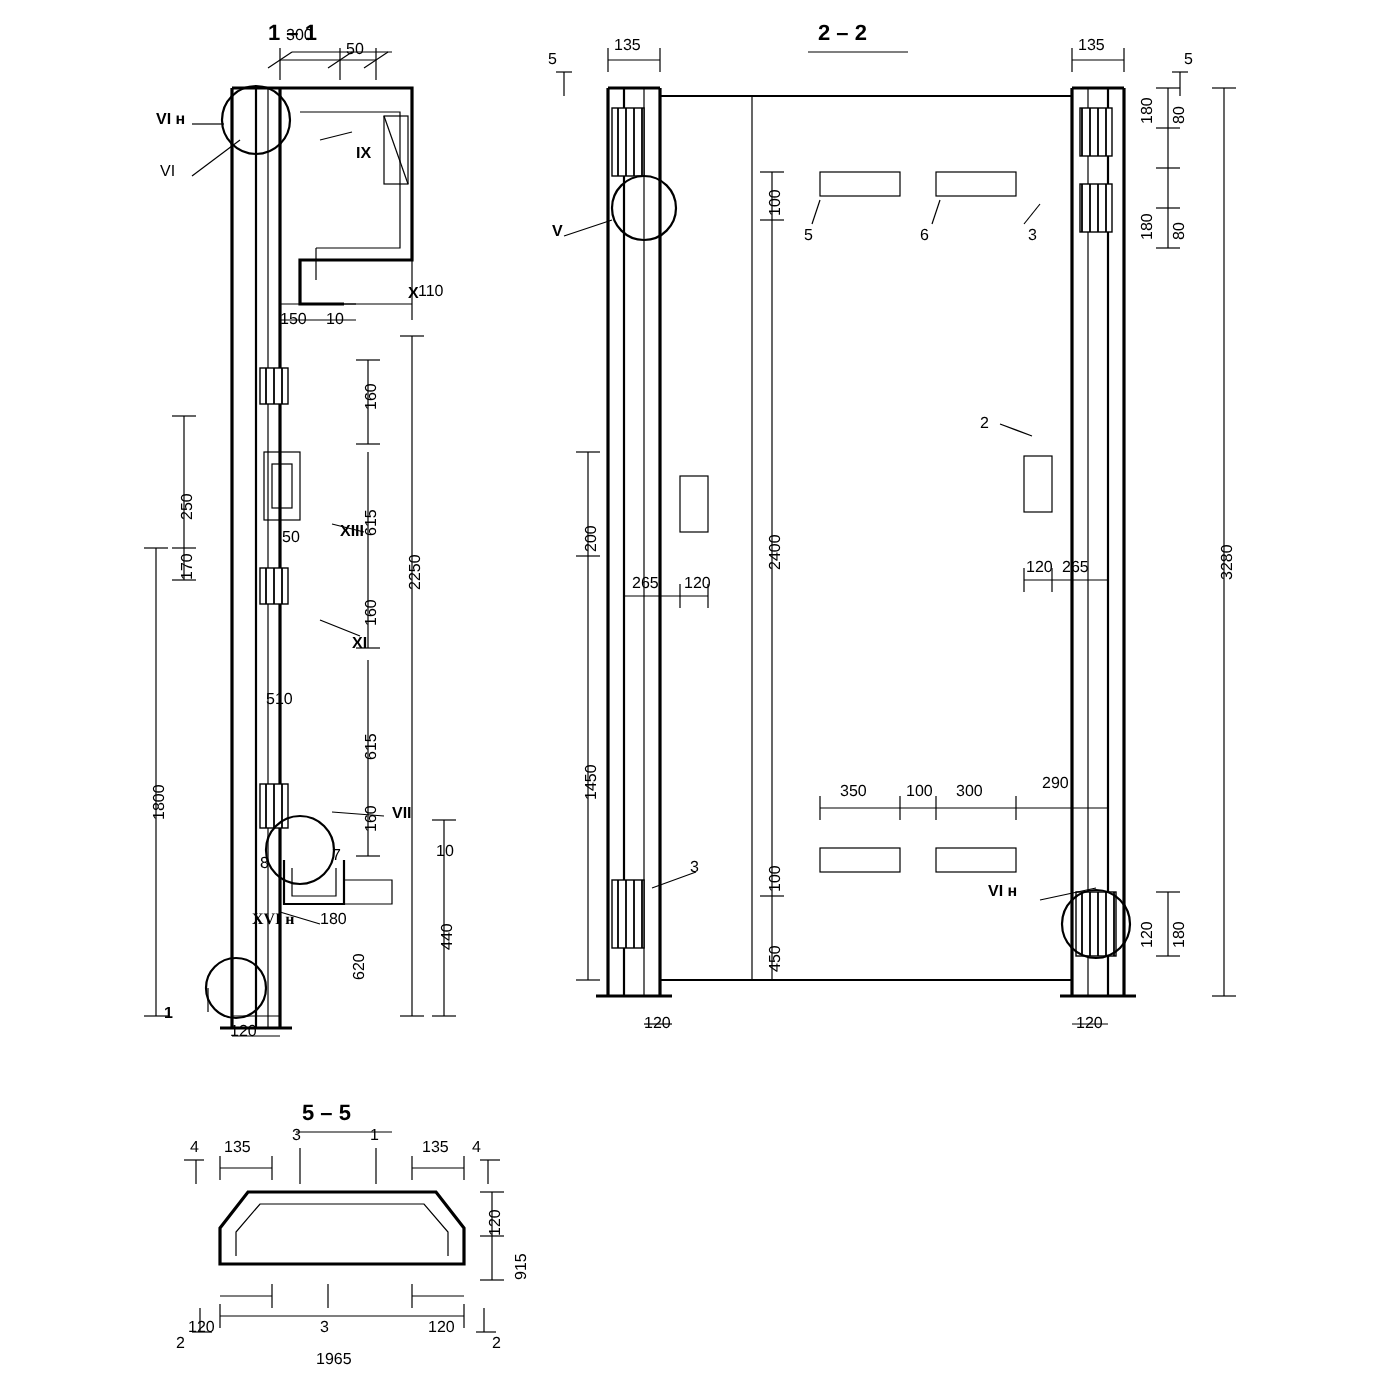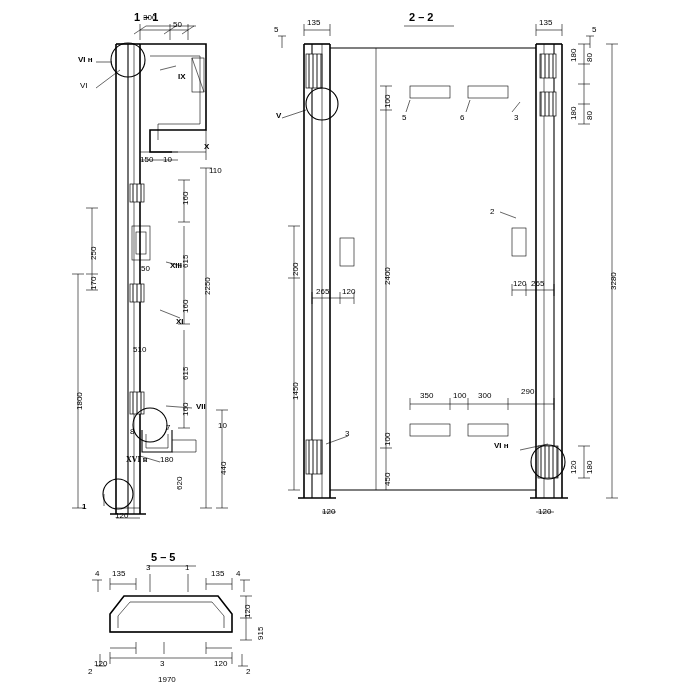--- a/index.html
+++ b/index.html
@@ -258,21 +258,21 @@
   <div class="lbl s" style="left:143px;top:14px;">300</div>
   <div class="lbl s" style="left:173px;top:21px;">50</div>
 
   <div class="lbl s b" style="left:78px;top:56px;">VI н</div>
   <div class="lbl s" style="left:80px;top:82px;">VI</div>
   <div class="lbl s b" style="left:178px;top:73px;">IX</div>
   <div class="lbl s b" style="left:204px;top:143px;">X</div>
 
   <div class="lbl s" style="left:140px;top:156px;">150</div>
   <div class="lbl s" style="left:163px;top:156px;">10</div>
-  <div class="lbl s" style="left:209px;top:142px;margin-top:25px;">110</div>
+  <div class="lbl s" style="left:209px;top:142px;">110</div>
 
   <div class="lbl s vert" style="left:182px;top:205px;transform:rotate(-90deg);">160</div>
   <div class="lbl s vert" style="left:182px;top:268px;transform:rotate(-90deg);">615</div>
   <div class="lbl s vert" style="left:204px;top:295px;transform:rotate(-90deg);">2250</div>
   <div class="lbl s vert" style="left:182px;top:313px;transform:rotate(-90deg);">160</div>
   <div class="lbl s vert" style="left:182px;top:380px;transform:rotate(-90deg);">615</div>
   <div class="lbl s vert" style="left:182px;top:416px;transform:rotate(-90deg);">160</div>
   <div class="lbl s vert" style="left:220px;top:475px;transform:rotate(-90deg);">440</div>
 
   <div class="lbl s vert" style="left:90px;top:260px;transform:rotate(-90deg);">250</div>
@@ -342,17 +342,17 @@
   <div class="lbl s" style="left:185px;top:564px;">1</div>
   <div class="lbl s" style="left:211px;top:570px;">135</div>
   <div class="lbl s" style="left:236px;top:570px;">4</div>
 
   <div class="lbl s vert" style="left:244px;top:618px;transform:rotate(-90deg);">120</div>
   <div class="lbl s vert" style="left:257px;top:640px;transform:rotate(-90deg);">915</div>
 
   <div class="lbl s" style="left:94px;top:660px;">120</div>
   <div class="lbl s" style="left:160px;top:660px;">3</div>
   <div class="lbl s" style="left:214px;top:660px;">120</div>
-  <div class="lbl s" style="left:158px;top:676px;">1970</div>
+  <div class="lbl s" style="left:158px;top:676px;">1965</div>
   <div class="lbl s" style="left:88px;top:668px;">2</div>
   <div class="lbl s" style="left:246px;top:668px;">2</div>
 
 </div>
 
 </body></html>

